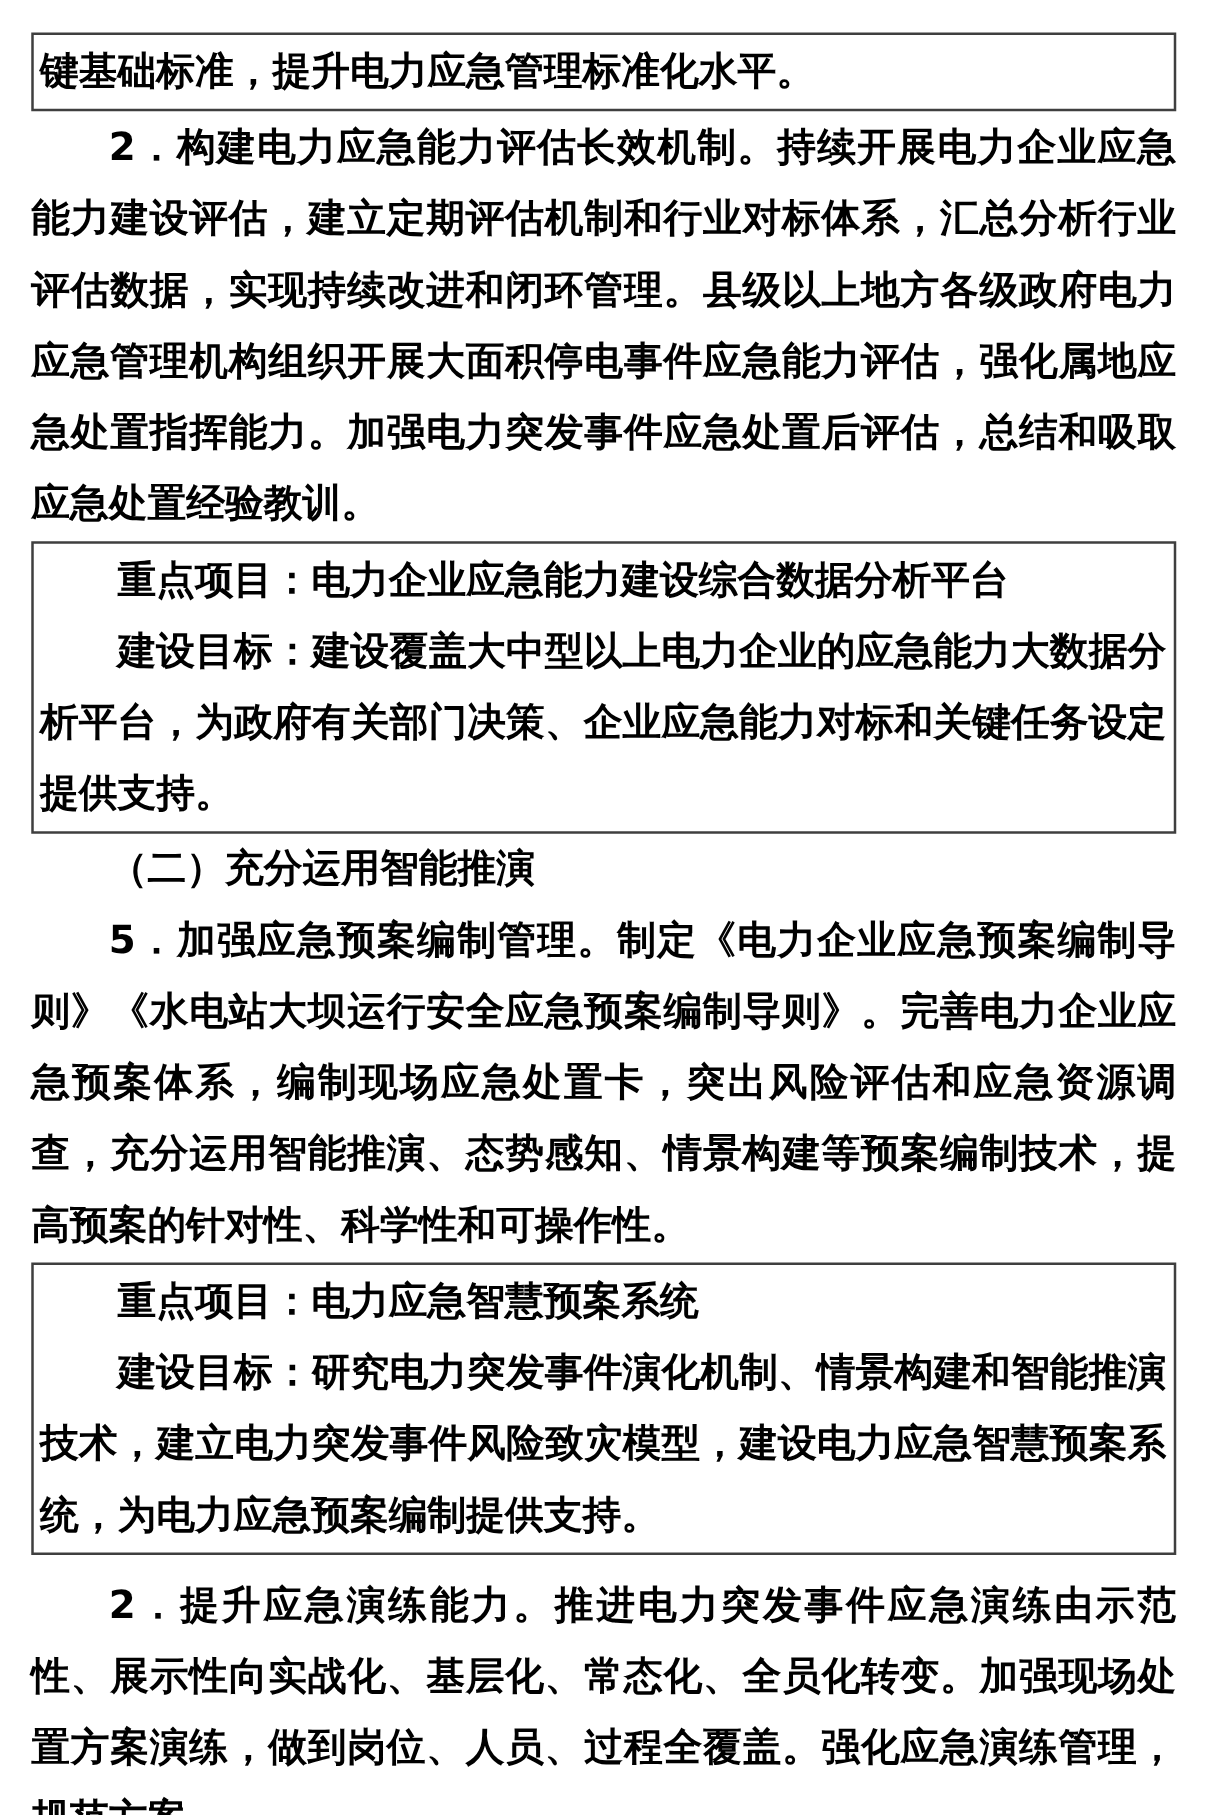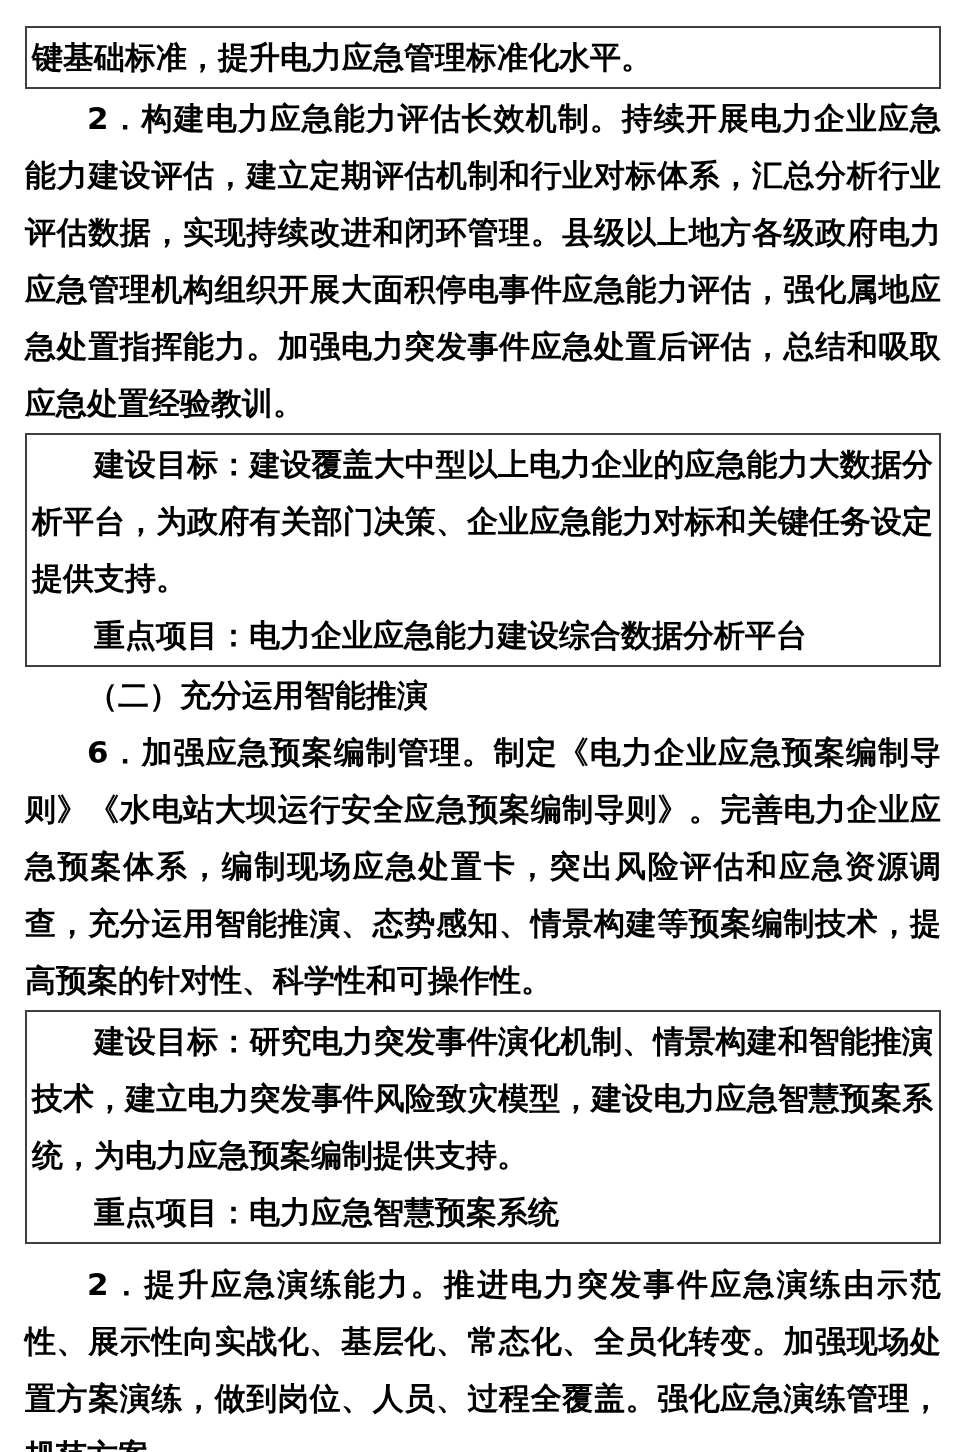--- a/index.html
+++ b/index.html
@@ -53,28 +53,28 @@
 
 <div class="page">
 
   <div class="outline-box cont-box">
     <p>键基础标准，提升电力应急管理标准化水平。</p>
   </div>
 
   <p class="indent">2．构建电力应急能力评估长效机制。持续开展电力企业应急能力建设评估，建立定期评估机制和行业对标体系，汇总分析行业评估数据，实现持续改进和闭环管理。县级以上地方各级政府电力应急管理机构组织开展大面积停电事件应急能力评估，强化属地应急处置指挥能力。加强电力突发事件应急处置后评估，总结和吸取应急处置经验教训。</p>
 
   <div class="outline-box kp-box">
+    <p class="indent">重点项目：电力企业应急能力建设综合数据分析平台</p>
     <p class="indent">建设目标：建设覆盖大中型以上电力企业的应急能力大数据分析平台，为政府有关部门决策、企业应急能力对标和关键任务设定提供支持。</p>
-    <p class="indent">重点项目：电力企业应急能力建设综合数据分析平台</p>
   </div>
 
   <p class="heading">（二）充分运用智能推演</p>
 
-  <p class="indent">6．加强应急预案编制管理。制定《电力企业应急预案编制导则》《水电站大坝运行安全应急预案编制导则》。完善电力企业应急预案体系，编制现场应急处置卡，突出风险评估和应急资源调查，充分运用智能推演、态势感知、情景构建等预案编制技术，提高预案的针对性、科学性和可操作性。</p>
+  <p class="indent">5．加强应急预案编制管理。制定《电力企业应急预案编制导则》《水电站大坝运行安全应急预案编制导则》。完善电力企业应急预案体系，编制现场应急处置卡，突出风险评估和应急资源调查，充分运用智能推演、态势感知、情景构建等预案编制技术，提高预案的针对性、科学性和可操作性。</p>
 
   <div class="outline-box kp-box">
+    <p class="indent">重点项目：电力应急智慧预案系统</p>
     <p class="indent">建设目标：研究电力突发事件演化机制、情景构建和智能推演技术，建立电力突发事件风险致灾模型，建设电力应急智慧预案系统，为电力应急预案编制提供支持。</p>
-    <p class="indent">重点项目：电力应急智慧预案系统</p>
   </div>
 
   <p class="indent para-2">2．提升应急演练能力。推进电力突发事件应急演练由示范性、展示性向实战化、基层化、常态化、全员化转变。加强现场处置方案演练，做到岗位、人员、过程全覆盖。强化应急演练管理，规范方案</p>
 
 </div>
 
 </body></html>

